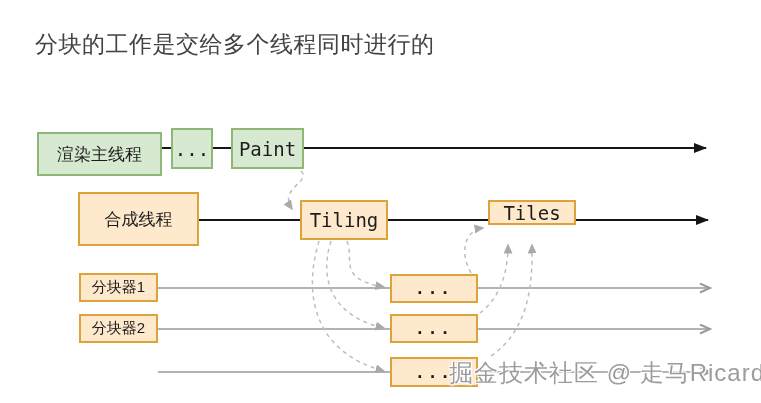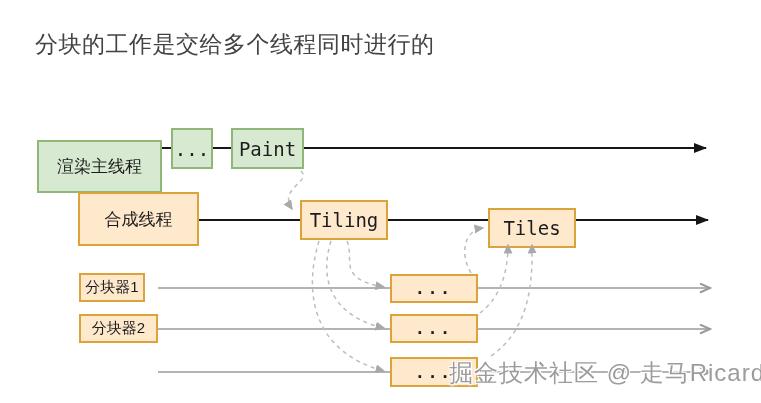--- a/index.html
+++ b/index.html
@@ -49,29 +49,29 @@
       </marker>
     </defs>
     <line x1="162" y1="148" x2="706" y2="148" stroke="#161616" stroke-width="1.8" marker-end="url(#arrBlack)"></line>
     <line x1="158" y1="220" x2="708" y2="220" stroke="#161616" stroke-width="1.8" marker-end="url(#arrBlack)"></line>
     <line x1="158" y1="288" x2="710" y2="288" stroke="#9a9a9a" stroke-width="1.6" marker-end="url(#arrGrayOpen)"></line>
     <line x1="158" y1="329" x2="710" y2="329" stroke="#9a9a9a" stroke-width="1.6" marker-end="url(#arrGrayOpen)"></line>
     <line x1="158" y1="372" x2="710" y2="372" stroke="#9a9a9a" stroke-width="1.6" marker-end="url(#arrGrayOpen)"></line>
   </svg>
 
   <div class="nodes">
-    <div class="node green cn" style="left:37px;top:140px;width:125px;height:53px;">渲染主线程</div>
+    <div class="node green cn" style="left:37px;top:132px;width:125px;height:44px;">渲染主线程</div>
     <div class="node green mono" style="left:171px;top:128px;width:42px;height:41px;">...</div>
     <div class="node green mono" style="left:231px;top:128px;width:73px;height:41px;">Paint</div>
 
     <div class="node orange cn" style="left:37px;top:192px;width:121px;height:54px;margin-left:41px;">合成线程</div>
     <div class="node orange mono" style="left:300px;top:200px;width:88px;height:40px;">Tiling</div>
-    <div class="node orange mono" style="left:488px;top:208px;width:88px;height:40px;">Tiles</div>
+    <div class="node orange mono" style="left:488px;top:200px;width:88px;height:25px;">Tiles</div>
 
-    <div class="node orange cn-sm" style="left:79px;top:273px;width:66px;height:29px;">分块器1</div>
+    <div class="node orange cn-sm" style="left:79px;top:273px;width:79px;height:29px;">分块器1</div>
     <div class="node orange cn-sm" style="left:79px;top:314px;width:79px;height:29px;">分块器2</div>
 
     <div class="node orange mono-sm" style="left:390px;top:274px;width:88px;height:29px;">...</div>
     <div class="node orange mono-sm" style="left:390px;top:314px;width:88px;height:29px;">...</div>
     <div class="node orange mono-sm" style="left:390px;top:357px;width:88px;height:30px;">...</div>
   </div>
 
   <svg class="layer dashed-layer" width="761" height="403" viewBox="0 0 761 403">
     <defs>
       <marker id="arrGraySolid" markerUnits="userSpaceOnUse" markerWidth="11" markerHeight="10" refX="8.5" refY="4.5" orient="auto">

